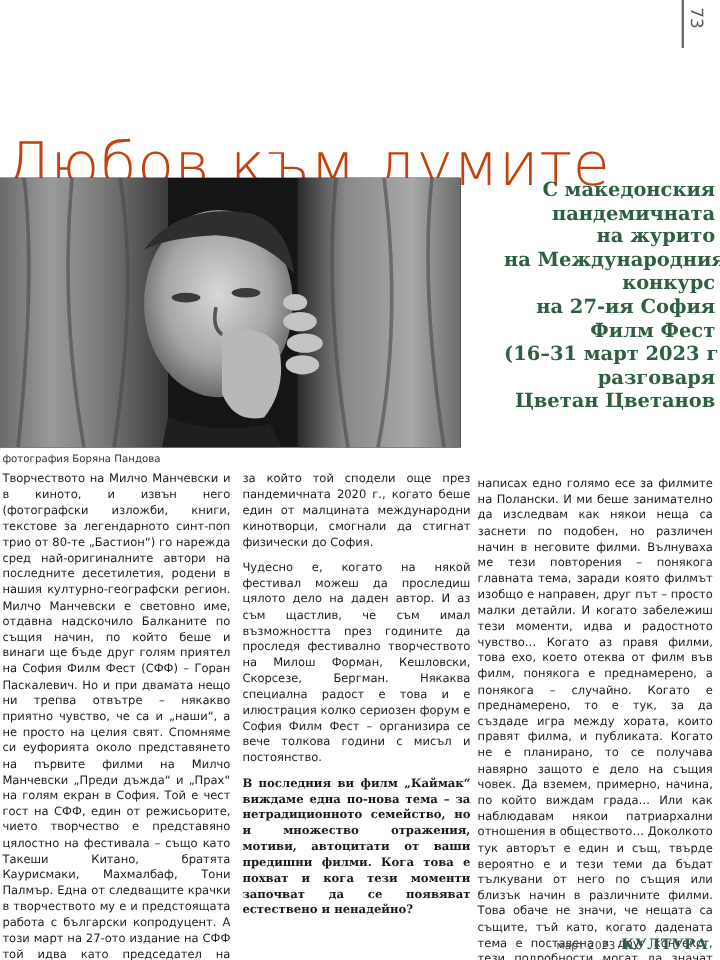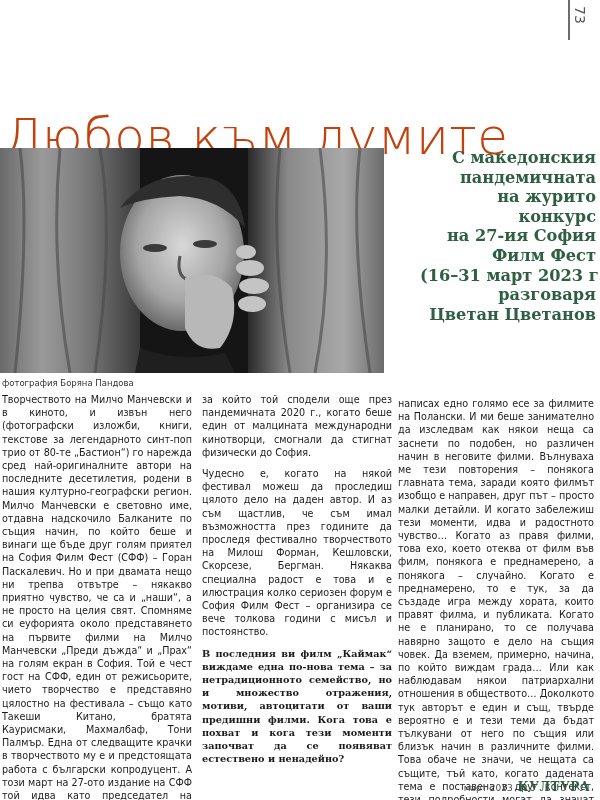--- a/index.html
+++ b/index.html
@@ -78,20 +78,21 @@
     </g>
     <path d="M140 200 Q180 215 225 205 L235 225 L135 225Z" fill="#1f1f1f"></path>
   </svg>
 </div>
 <div class="caption">фотография Боряна Пандова</div>
 
 <div class="lead">
   <div>С македонския</div>
   <div>пандемичната</div>
   <div>на журито</div>
+  <div>на Международния</div>
   <div>конкурс</div>
   <div>на 27-ия София</div>
   <div>Филм Фест</div>
   <div>(16–31 март 2023 г.),</div>
   <div>разговаря</div>
   <div>Цветан Цветанов</div>
 </div>
 
 <div class="col col1">
   <p>Творчеството на Милчо Манчевски и в киното, и извън него (фотографски изложби, книги, текстове за легендарното синт-поп трио от 80-те „Бастион“) го нарежда сред най-оригиналните автори на последните десетилетия, родени в нашия културно-географски регион. Милчо Манчевски е световно име, отдавна надскочило Балканите по същия начин, по който беше и винаги ще бъде друг голям приятел на София Филм Фест (СФФ) – Горан Паскалевич. Но и при двамата нещо ни трепва отвътре – някакво приятно чувство, че са и „наши“, а не просто на целия свят. Спомняме си еуфорията около представянето на първите филми на Милчо Манчевски „Преди дъжда“ и „Прах“ на голям екран в София. Той е чест гост на СФФ, един от режисьорите, чието творчество е представяно цялостно на фестивала – също като Такеши Китано, братята Каурисмаки, Махмалбаф, Тони Палмър. Една от следващите крачки в творчеството му е и предстоящата работа с български копродуцент. А този март на 27-ото издание на СФФ той идва като председател на Международното жури и с цялостна ретроспектива на филмите си. Ще имаме възможността да гледаме и най-новия му филм „Каймак“,</p>

